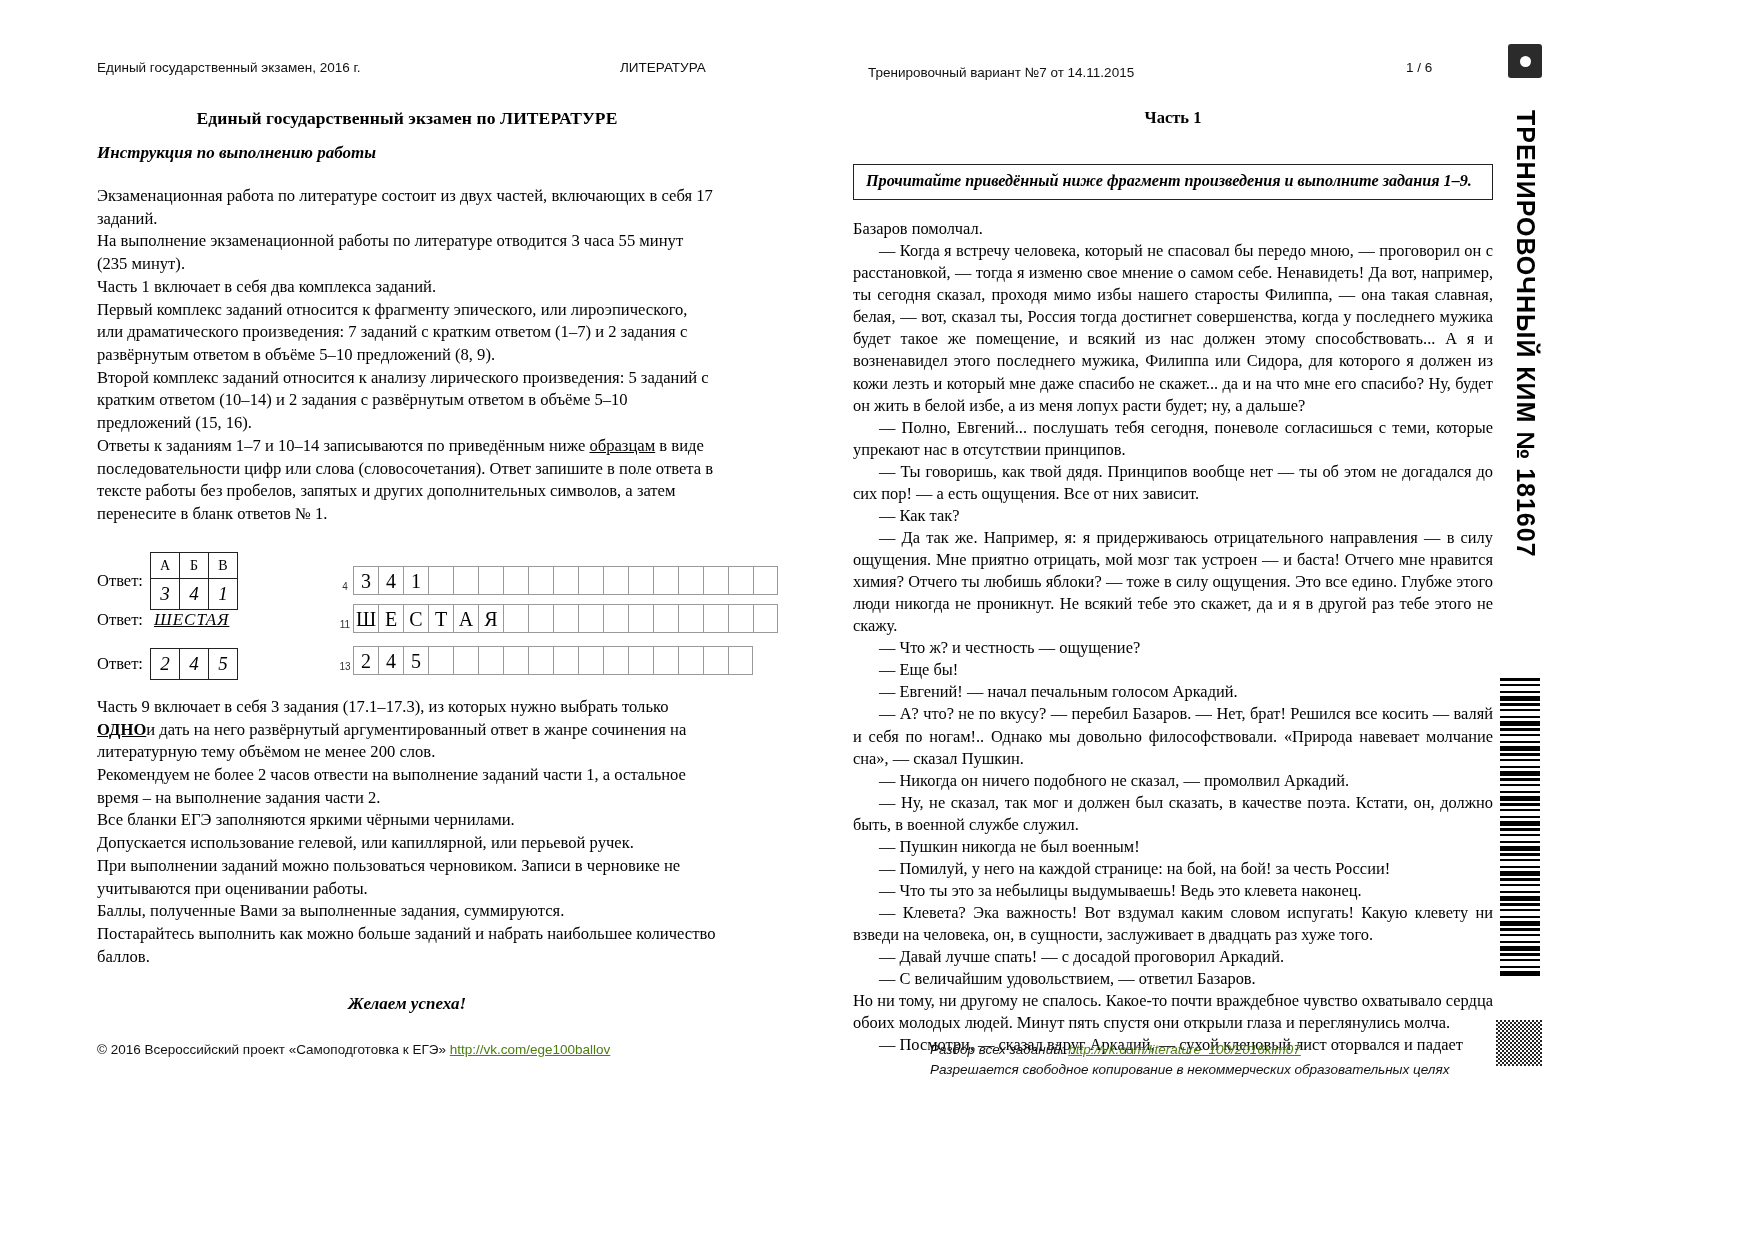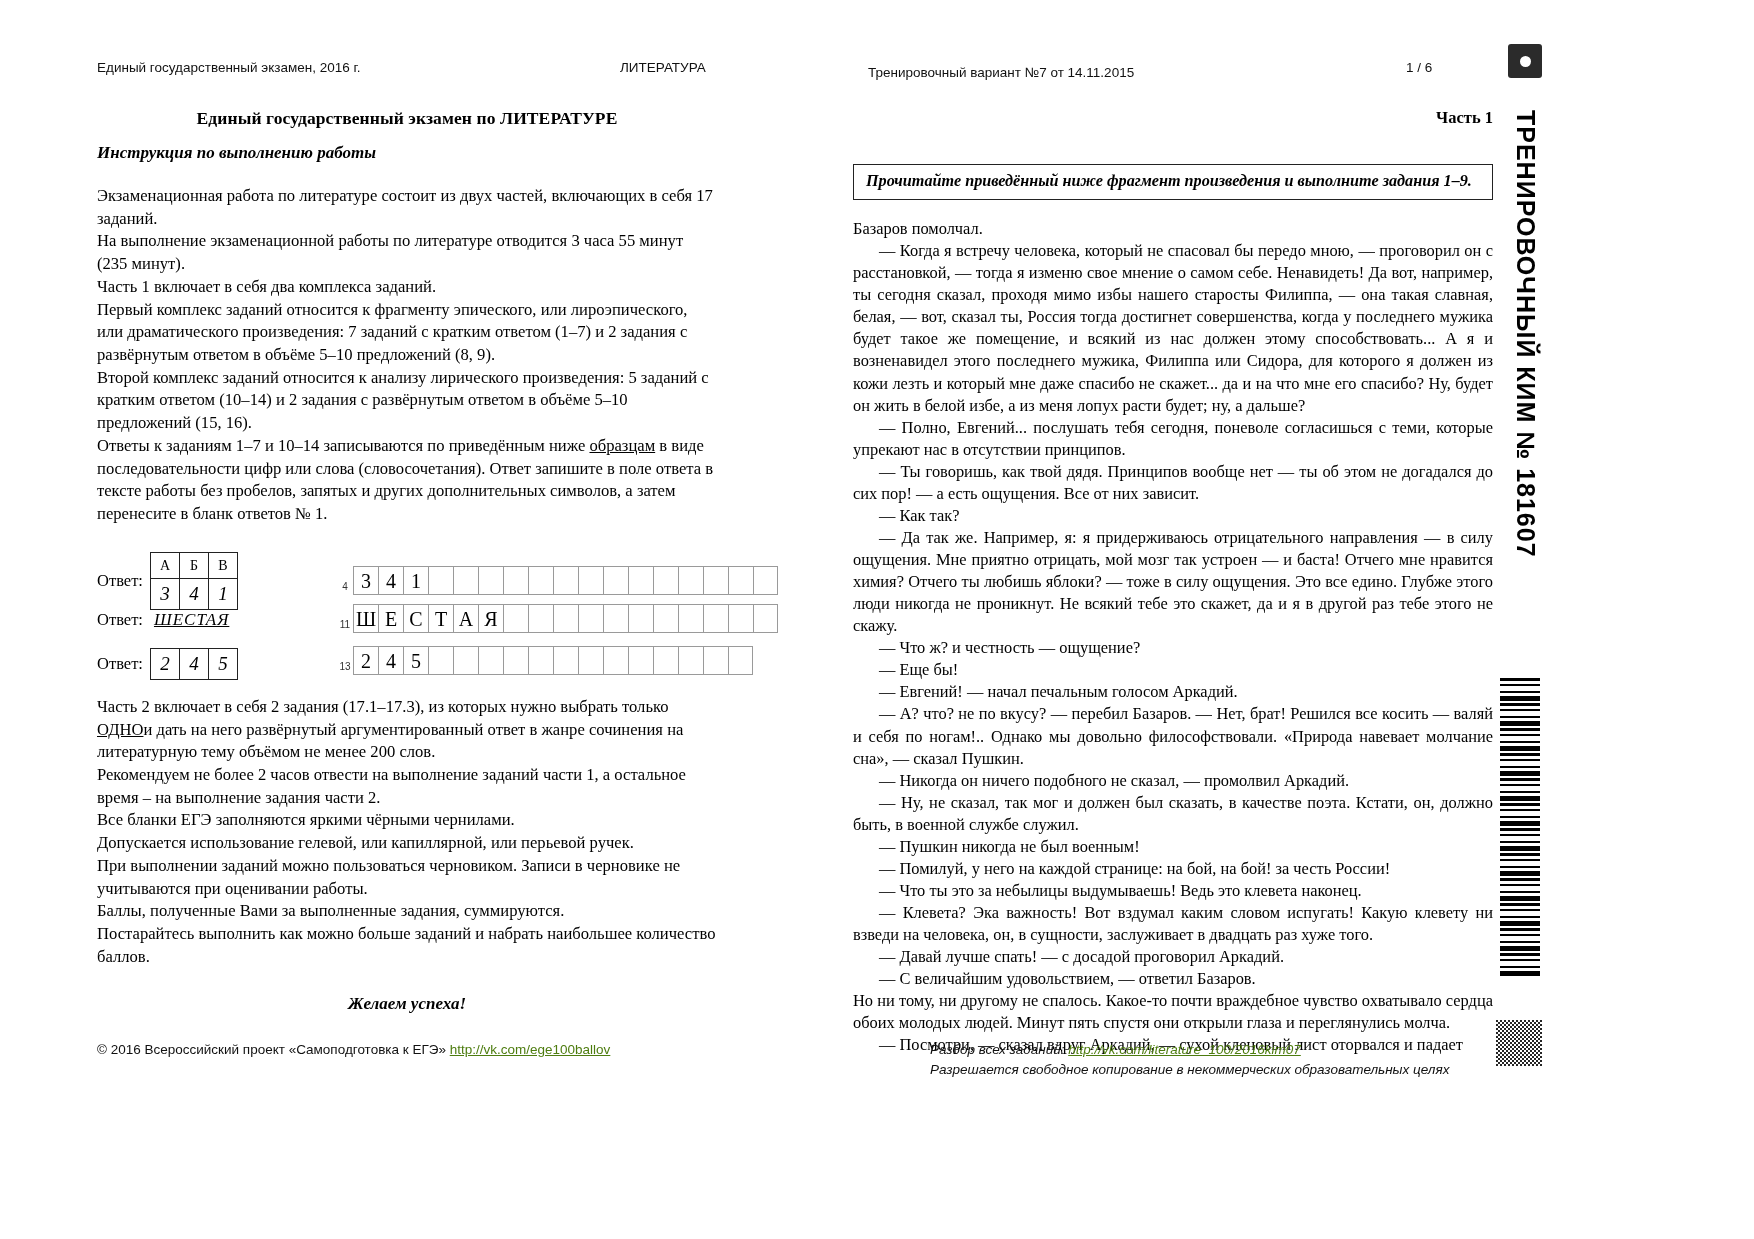--- a/index.html
+++ b/index.html
@@ -84,21 +84,21 @@
     text-align: left;
     margin: 0 0 22px 0;
     font-style: italic;
   }
   .body-text {
     font-size: 16.6px;
     line-height: 1.37;
   }
   .body-text p { margin: 0; }
   .u { text-decoration: underline; }
-  .b { font-weight: normal; }
+  .b { font-weight: bold; }
   .wish {
     text-align: center;
     font-weight: bold;
     font-style: italic;
     font-size: 17px;
     margin-top: 26px;
   }
 
   
   .answers {
@@ -180,21 +180,21 @@
     line-height: 29px;
     font-size: 19px;
     font-family: "Liberation Serif", serif;
     box-sizing: border-box;
   }
   .strip .cells .c:last-child { border-right: 1px solid #9a9a9a; }
   .strip .cells .c.filled { font-size: 20px; }
 
   
   .part-title {
-    text-align: right;
+    text-align: center;
     font-weight: bold;
     font-size: 16.5px;
     margin: 0 0 8px 0;
   }
   .instr-box {
     border: 1px solid #222;
     padding: 6px 9px 7px 12px;
     font-style: italic;
     font-weight: bold;
     font-size: 16.2px;
@@ -408,21 +408,21 @@
             <div class="c"></div>
             <div class="c"></div>
             <div class="c"></div>
           </div>
         </div>
       </div>
     </div>
 
     <div class="body-text">
       <p>
-        <span>Часть 2 включает в себя 2 задания (17.1–17.3), из которых нужно выбрать только </span><span class="b u">ОДНО</span><span>и дать на него развёрнутый аргументированный ответ в жанре сочинения на литературную тему объёмом не менее 200 слов.</span>
+        <span>Часть 9 включает в себя 3 задания (17.1–17.3), из которых нужно выбрать только </span><span class="b u">ОДНО</span><span>и дать на него развёрнутый аргументированный ответ в жанре сочинения на литературную тему объёмом не менее 200 слов.</span>
       </p>
       <p>Рекомендуем не более 2 часов отвести на выполнение заданий части 1, а остальное время – на выполнение задания части 2.</p>
       <p>Все бланки ЕГЭ заполняются яркими чёрными чернилами.</p>
       <p>Допускается использование гелевой, или капиллярной, или перьевой ручек.</p>
       <p>При выполнении заданий можно пользоваться черновиком. Записи в черновике не учитываются при оценивании работы.</p>
       <p>Баллы, полученные Вами за выполненные задания, суммируются.</p>
       <p>Постарайтесь выполнить как можно больше заданий и набрать наибольшее количество баллов.</p>
     </div>
 
     <div class="wish">Желаем успеха!</div>

